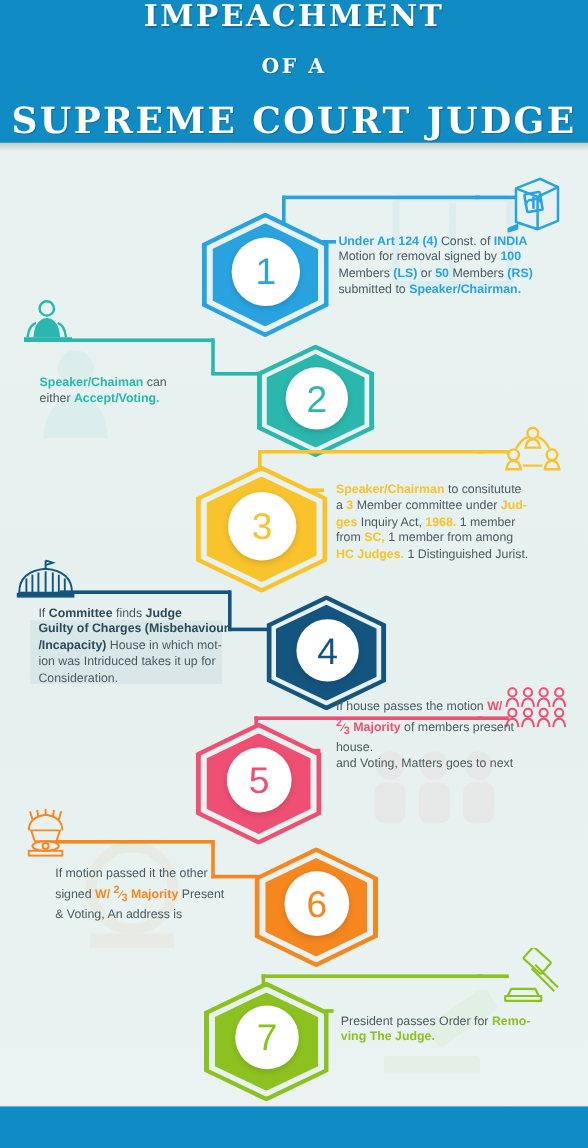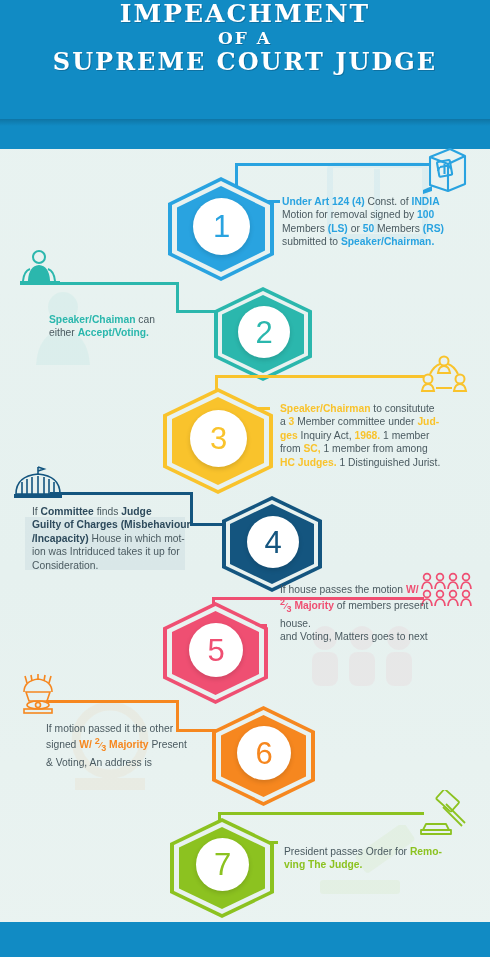--- a/index.html
+++ b/index.html
@@ -19,39 +19,39 @@
     height: 957px;
     background: linear-gradient(180deg,#e9f3f1 0%, #e6f1ef 60%, #eaf3f1 100%);
     overflow: hidden;
   }
 
   
   .header {
     position: absolute;
     top: 0; left: 0;
     width: 490px;
-    height: 149px;
+    height: 119px;
     background: #118bc4;
     display: flex;
     flex-direction: column;
     align-items: center;
-    justify-content: flex-start;
+    justify-content: space-between;
   }
   .header .tline {
     color: #ffffff;
     font-family: "DejaVu Serif", serif;
     font-weight: bold;
     letter-spacing: 2.0px;
     text-align: center;
     text-shadow: 1px 1px 0 rgba(10,80,120,0.45);
     line-height: 1.12;
   }
   .t1 { font-size: 25px; }
   .t2 { font-size: 17px; margin-top: 1px; }
-  .t3 { font-size: 24px; margin-top: 1px; }
+  .t3 { font-size: 30px; margin-top: 1px; }
 
   .header-shadow {
     position: absolute;
     top: 119px; left: 0;
     width: 490px; height: 7px;
     background: linear-gradient(180deg, rgba(0,0,0,0.16), rgba(0,0,0,0));
   }
 
   
   .footer {
@@ -228,21 +228,21 @@
 
   <div class="step" style="left:214px; top:287px; width:98px; height:94px;">
     <div class="hex-outline" style="left:0; top:0; width:98px; height:94px; background:#2bb7ad;"></div>
     <div class="hex-inner-mask" style="left:4px; top:4px; width:90px; height:86px;"></div>
     <div class="hex-fill" style="left:8px; top:8px; width:82px; height:78px; background:#2bb7ad;"></div>
     <div class="hex-circle" style="left:24px; top:19px; width:52px; height:52px;">
       <span class="hex-num" style="color:#2bb7ad;">2</span>
     </div>
   </div>
 
-  <div class="txt" style="left:33px; top:313px; width:180px;margin-left:16px;">
+  <div class="txt" style="left:33px; top:313px; width:180px;">
     <div>
       <span class="hl" style="color:#2bb7ad">Speaker/Chaiman</span><span> can</span>
     </div>
     <div>
       <span>either </span><span class="hl" style="color:#2bb7ad">Accept/Voting.</span>
     </div>
   </div>
 
   <div class="icon" style="left:420px; top:355px; width:48px; height:44px;">
     <svg viewBox="0 0 48 44" width="48" height="44">

